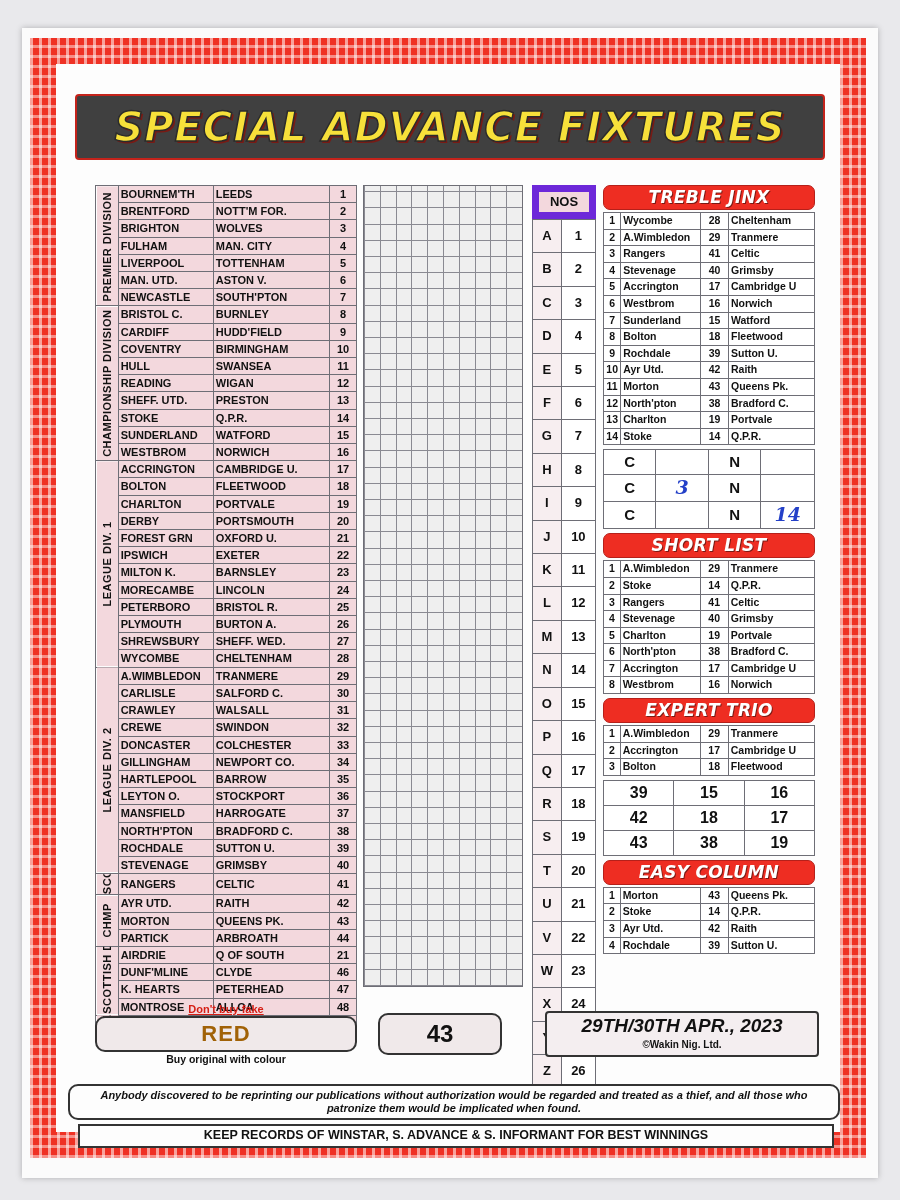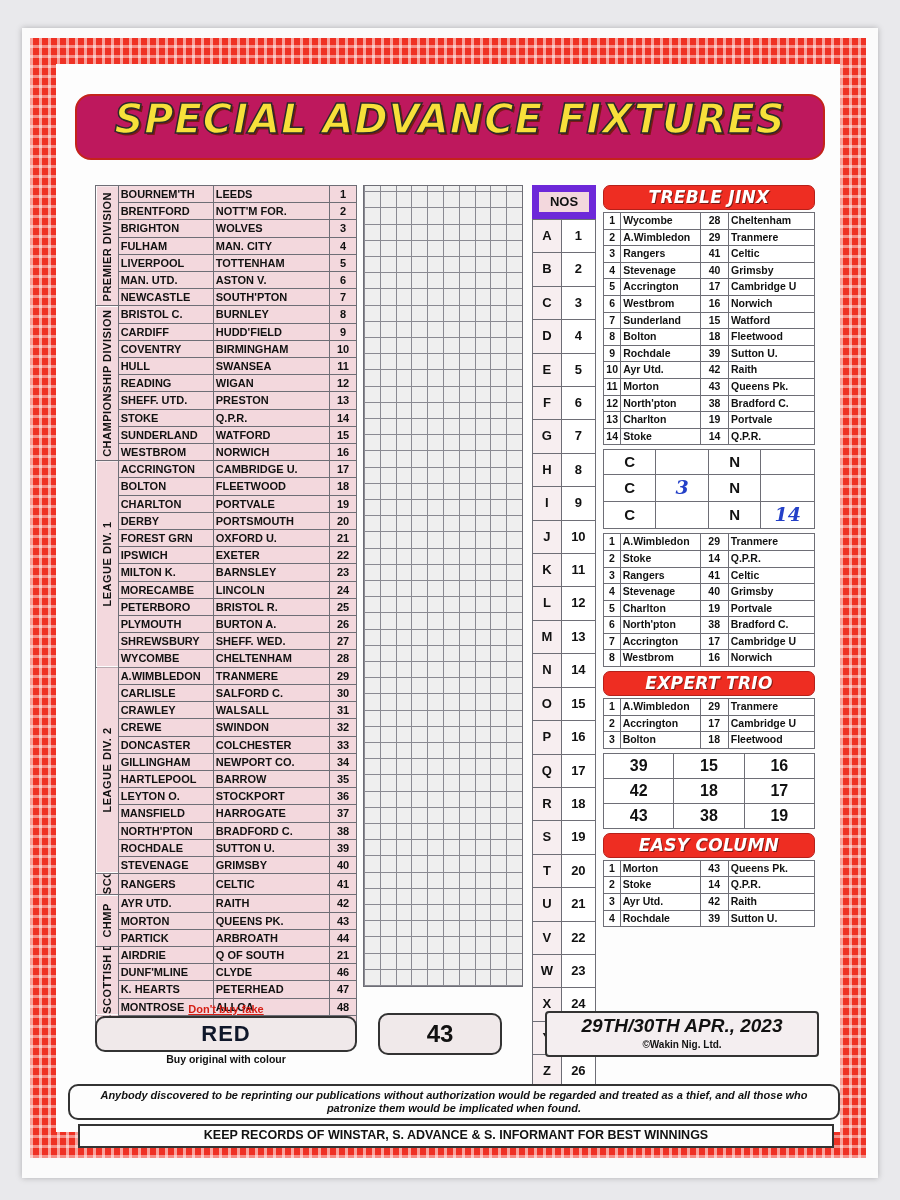--- a/index.html
+++ b/index.html
@@ -30,22 +30,22 @@
       repeating-linear-gradient(0deg, rgba(255,255,255,.45) 0 3px, rgba(255,255,255,0) 3px 10px);
     pointer-events:none;
   }
   #inner{
     position:absolute;left:56px;top:64px;width:784px;height:1068px;
     background:#fdfdfd;
   }
   
   .title-band{
     position:absolute;left:75px;top:94px;width:746px;height:62px;
-    background:#be185d;border-radius:16px;border:2px solid #c4231b;
-    display:flex;align-items:flex-start;justify-content:center;
+    background:#404040;border-radius:4px;border:2px solid #c4231b;
+    display:flex;align-items:center;justify-content:center;
   }
   .title-text{
     font-family:"DejaVu Sans", sans-serif;
     font-weight:bold;font-style:italic;
     font-size:40px;letter-spacing:1px;
     color:#f7e03a;
     -webkit-text-stroke:1.5px #2b2b2b;
     text-shadow:2px 2px 0 #7a1a14;
     white-space:nowrap;
   }
@@ -135,21 +135,21 @@
     border:1px solid #6e6e76;width:70px;height:22px;line-height:22px;
     text-align:center;font-size:16px;font-weight:bold;background:#fff;color:#111;
   }
 
   
   .bottom{position:absolute;left:95px;top:1003px;width:720px;height:70px;}
   .bb-left{position:absolute;left:0;top:0;width:262px;text-align:center;}
   .bb-warn{color:#d61f16;font-size:11px;font-weight:bold;text-decoration:underline;}
   .bb-red{
     border:2px solid #333;border-radius:10px;background:#f0e9ea;
-    height:32px;line-height:32px;font-size:22px;font-weight:bold;color:#0f172a;
+    height:32px;line-height:32px;font-size:22px;font-weight:bold;color:#a16207;
     margin:1px 0;letter-spacing:1px;
   }
   .bb-sub{font-size:10.5px;font-weight:bold;color:#111;}
   .bb-mid{
     position:absolute;left:283px;top:10px;width:120px;height:38px;
     border:2px solid #333;border-radius:10px;background:#f0e9ea;
     text-align:center;font-size:24px;font-weight:bold;line-height:38px;color:#111;
   }
   .bb-right{
     position:absolute;left:450px;top:8px;width:270px;height:42px;
@@ -675,20 +675,21 @@
               <td>C</td>
               <td></td>
               <td>N</td>
               <td><span class="hand">14</span></td>
             </tr>
           </tbody>
         </table>
     </div>
 
     <div class="panel">
+      <div class="panel-head">SHORT LIST</div>
       <table class="mini">
           <tbody id="sl-body">
             <tr>
               <td class="i">1</td>
               <td class="a">A.Wimbledon</td>
               <td class="c">29</td>
               <td class="b">Tranmere</td>
             </tr>
             <tr>
               <td class="i">2</td>

